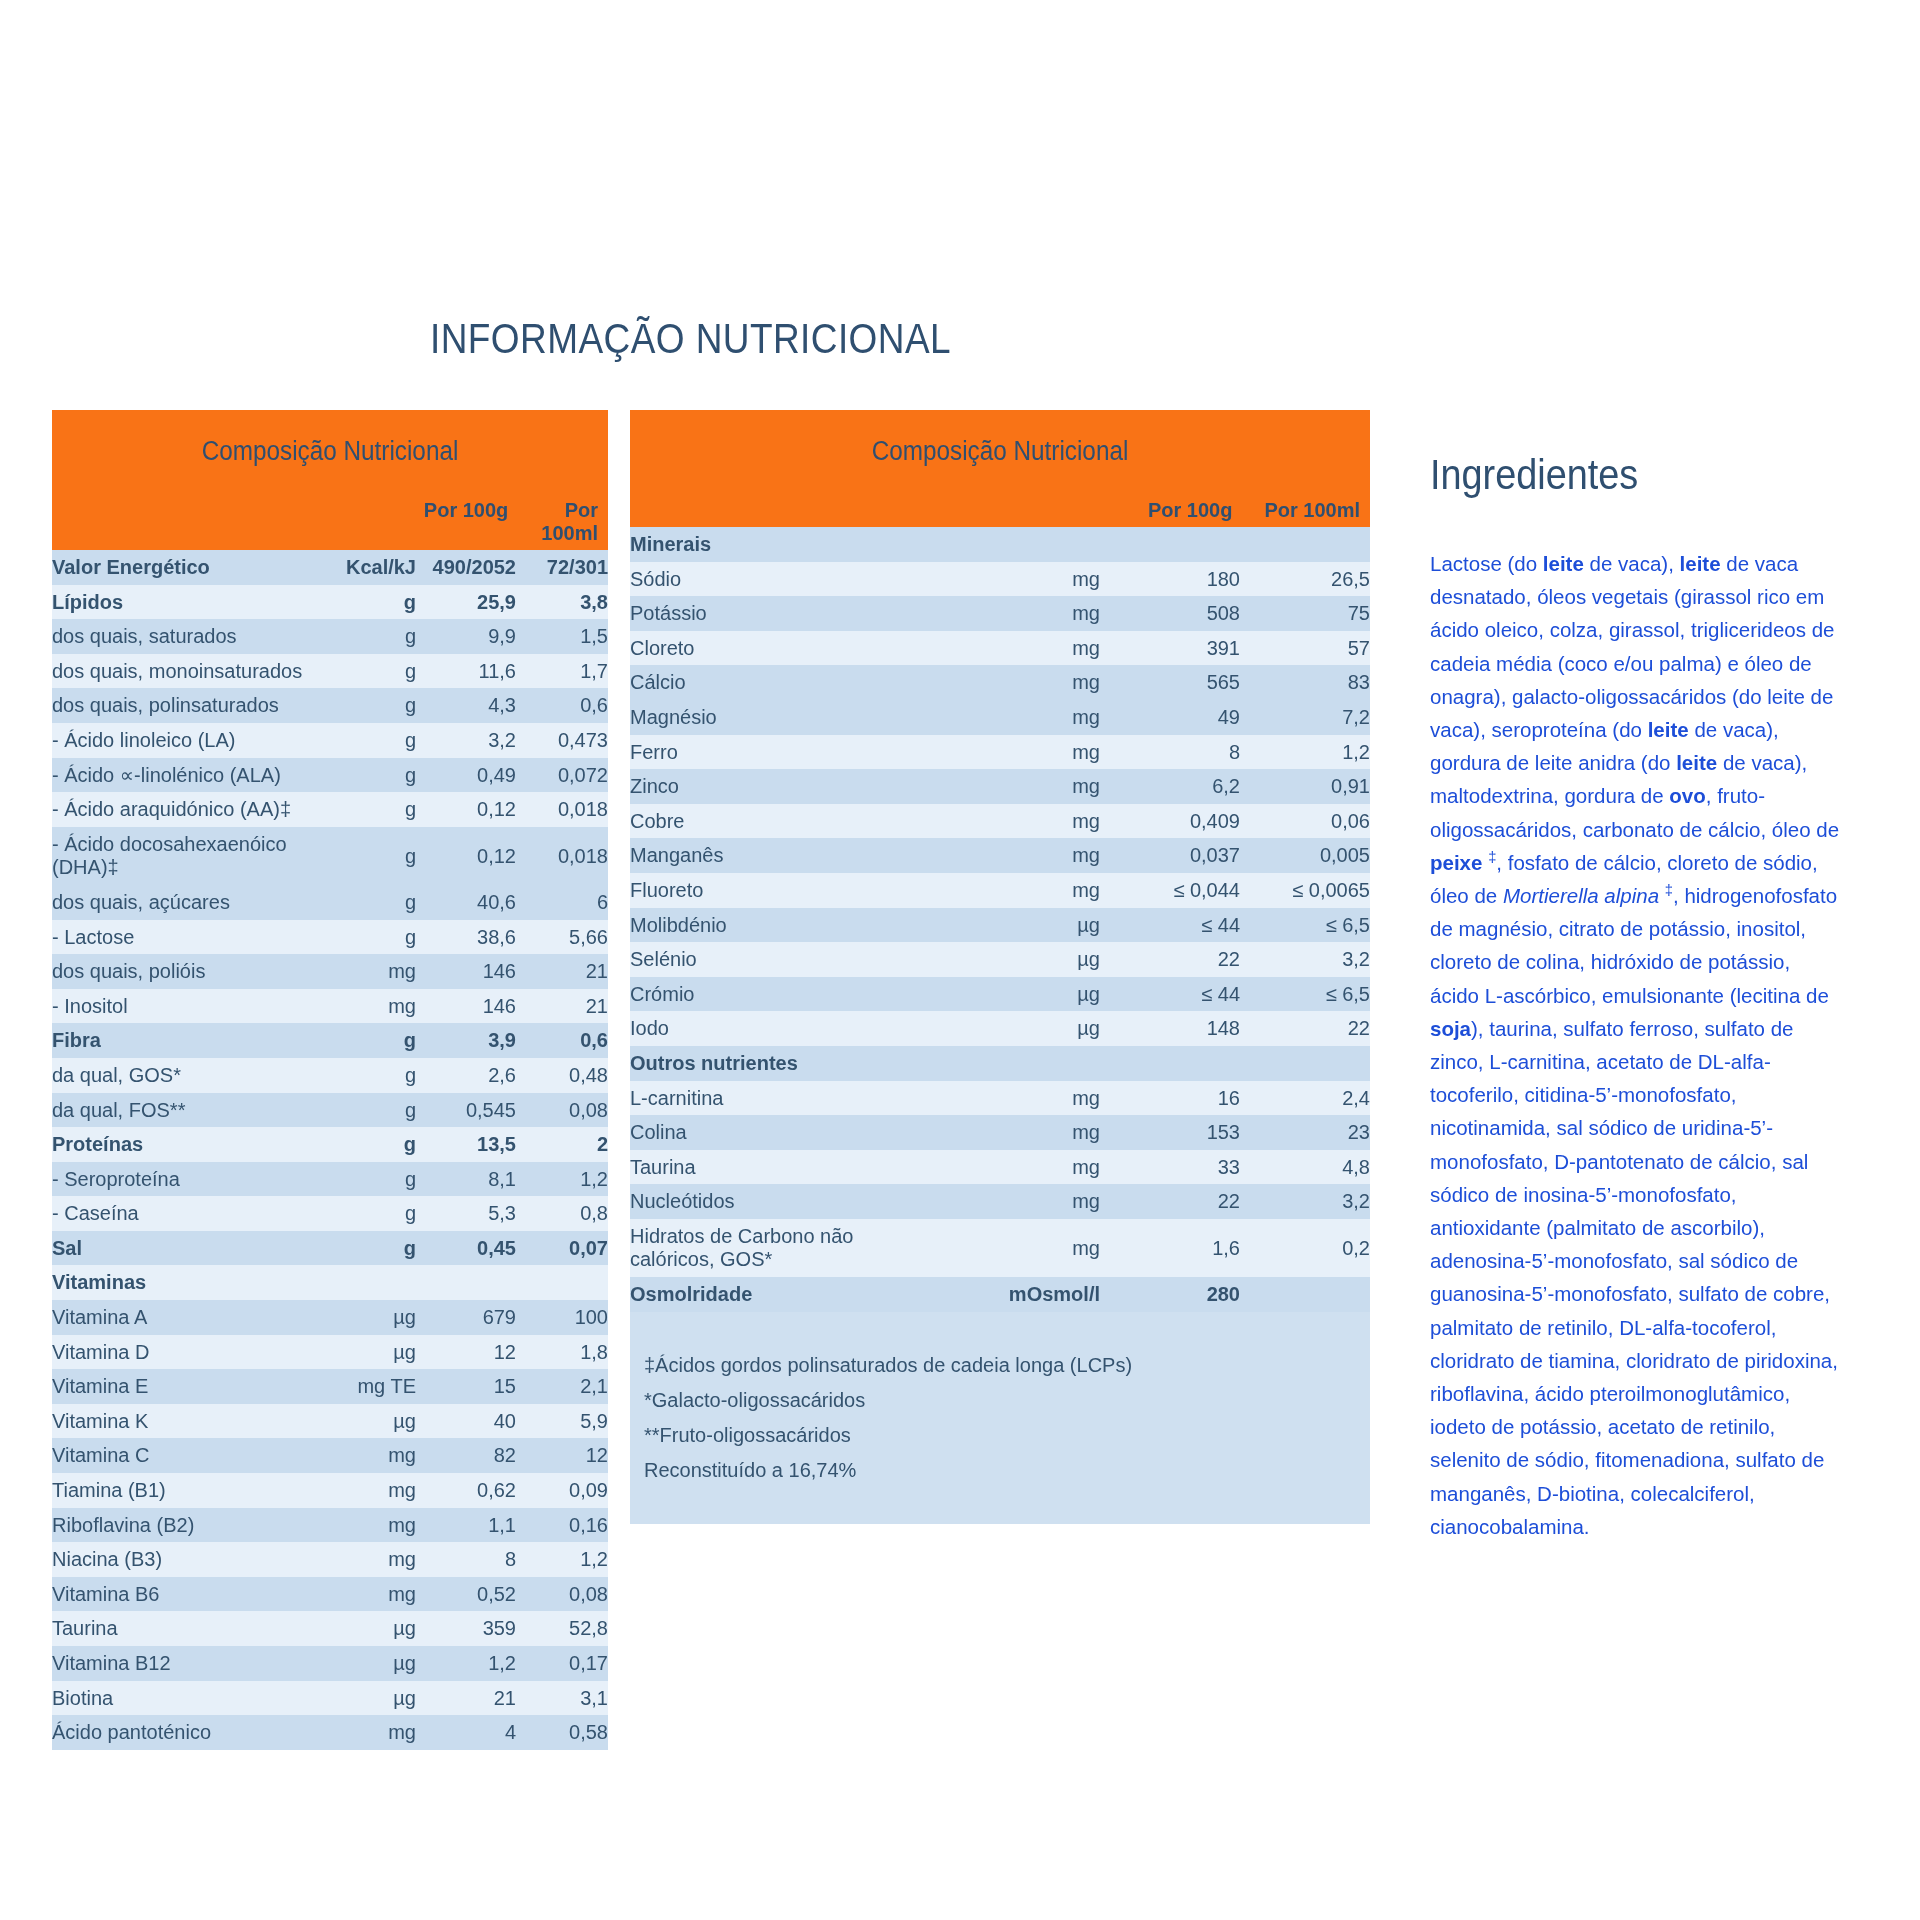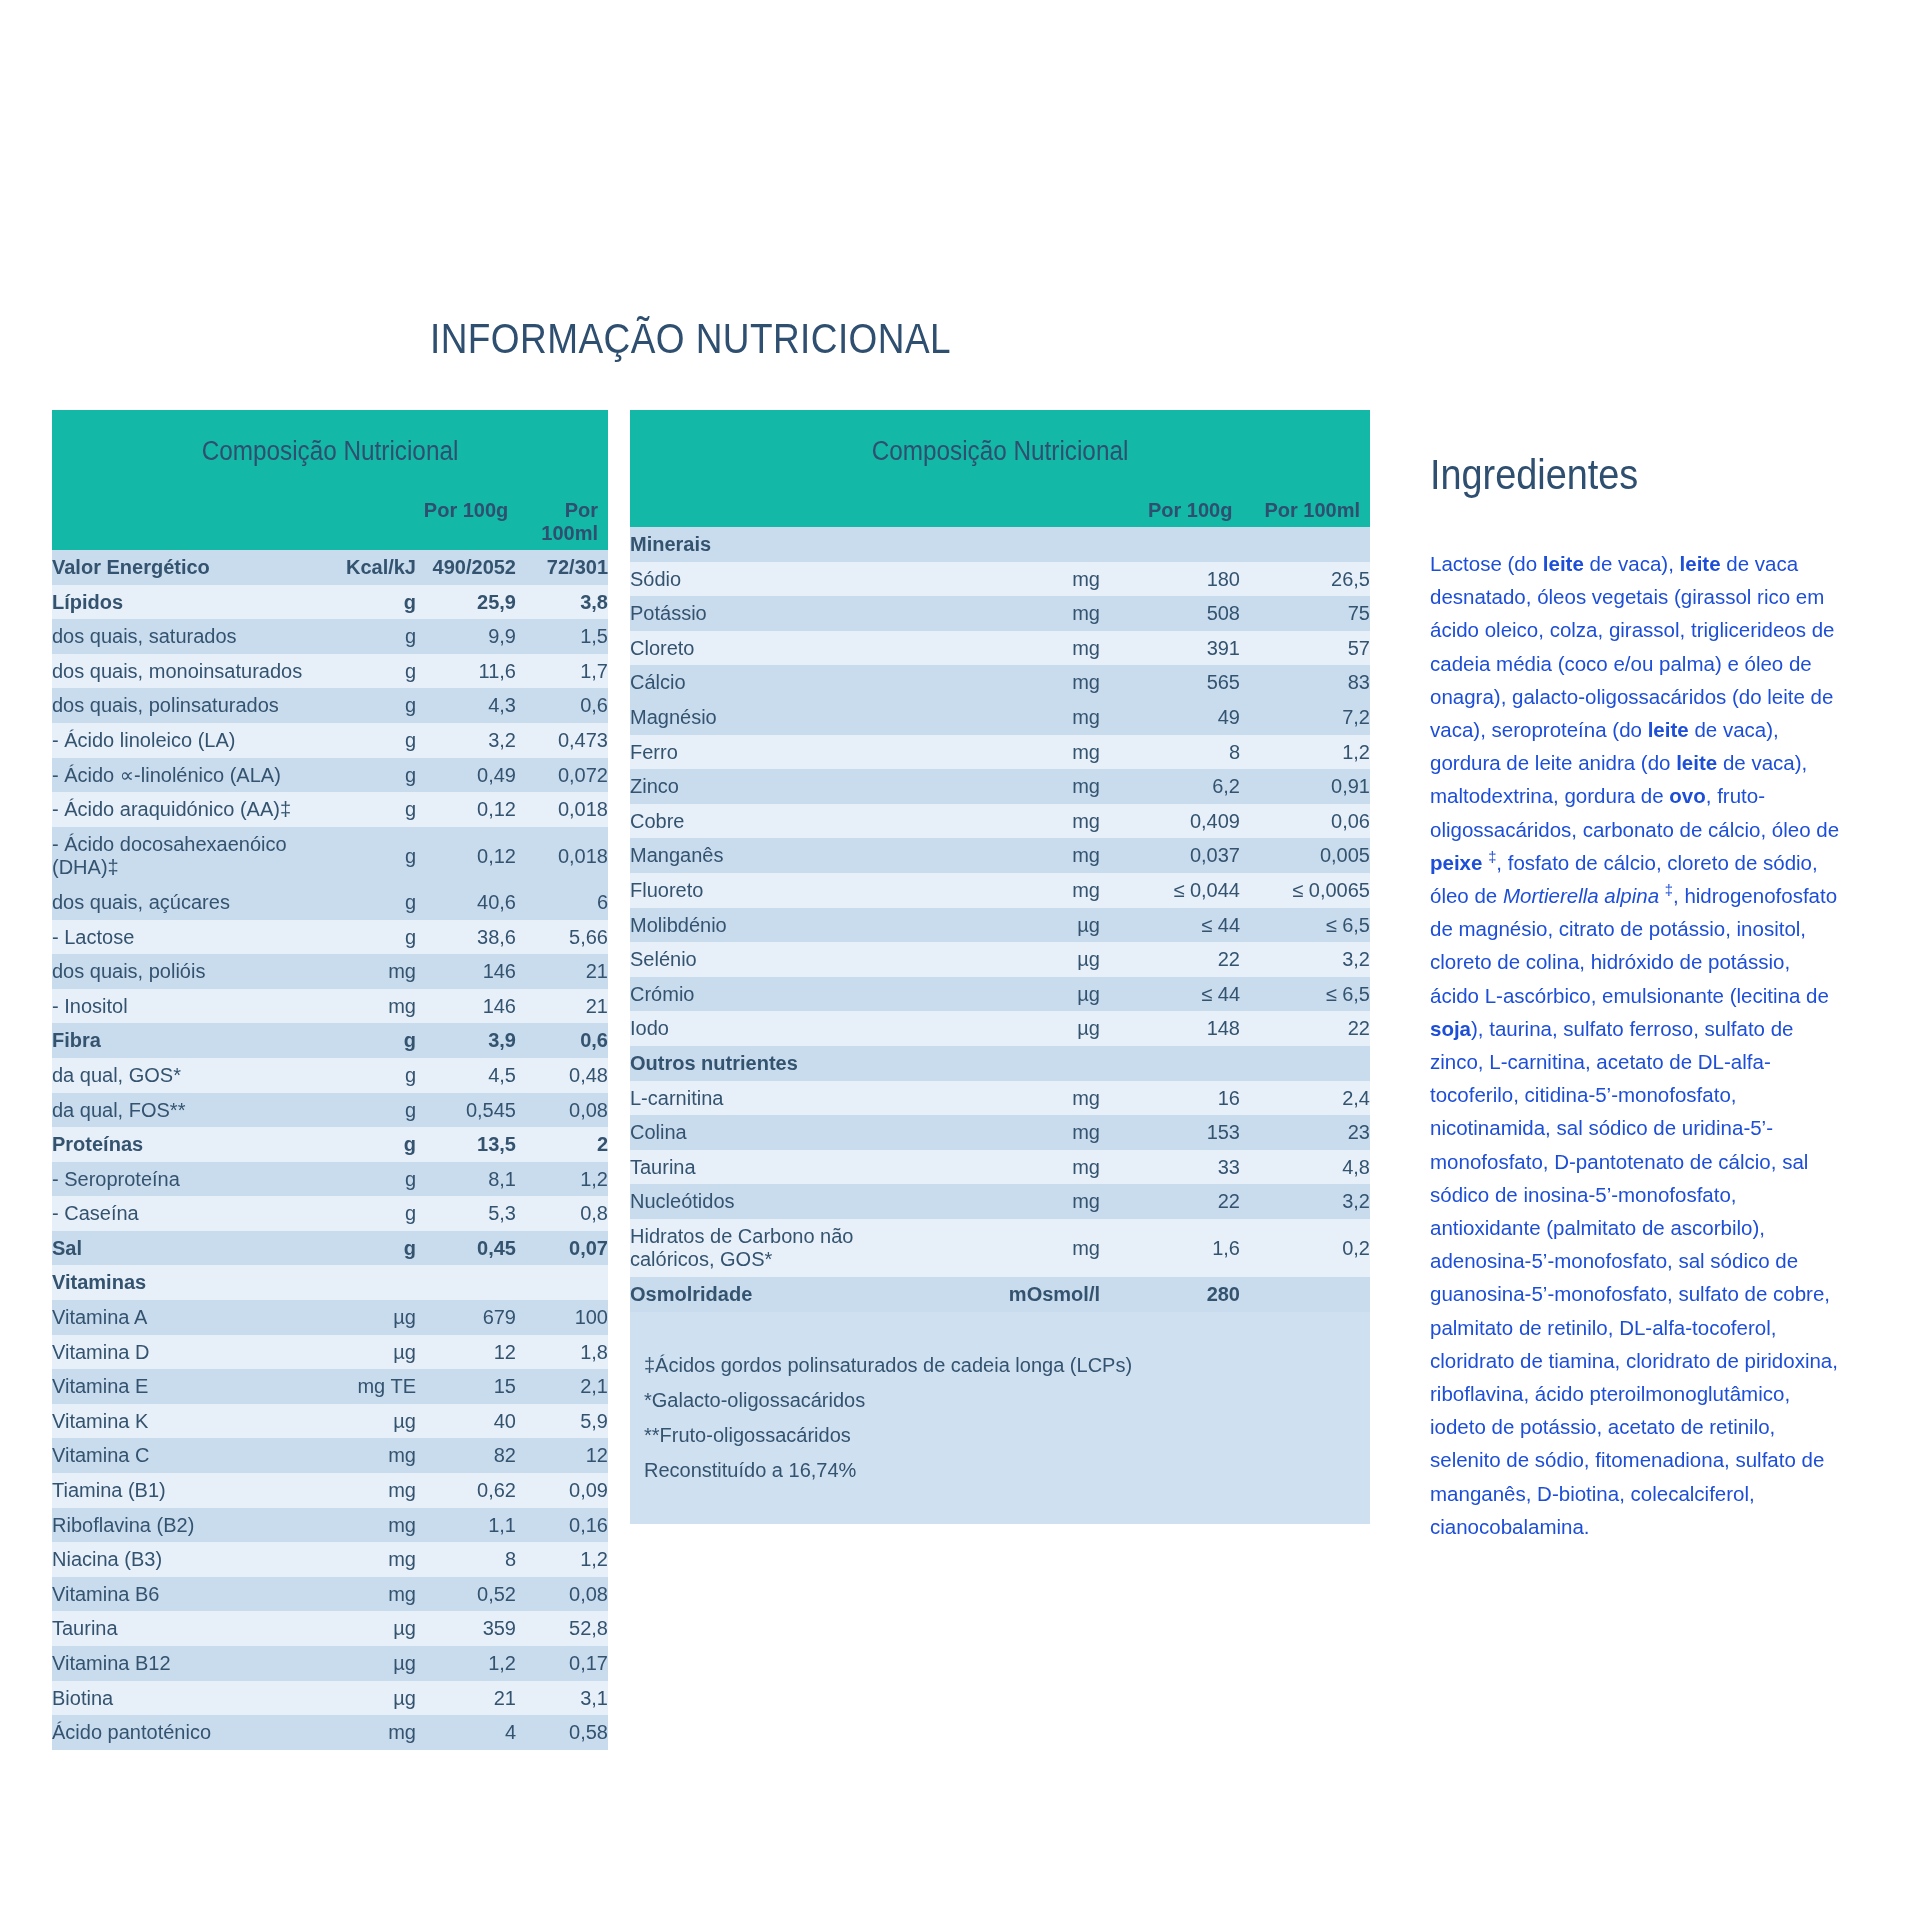--- a/index.html
+++ b/index.html
@@ -20,21 +20,21 @@
     color:#2f4f70;
     font-weight:400;
     transform:scaleX(0.86);
     transform-origin:left center;
     white-space:nowrap;
   }
 
   
   .panel{
     position:absolute;
-    background:#14b8a6;
+    background:#f97316;
     box-sizing:border-box;
   }
   #panel-left{ left:52px;  top:410px; width:556px; }
   #panel-right{left:630px; top:410px; width:740px; }
 
   .panel-head{
     text-align:center;
     font-size:27px;
     color:#2f4f70;
     padding-top:26px;
@@ -222,21 +222,21 @@
           </tr>
           <tr class="odd bold">
             <td class="name">Fibra</td>
             <td class="unit">g</td>
             <td class="v1">3,9</td>
             <td class="v2">0,6</td>
           </tr>
           <tr class="even">
             <td class="name">da qual, GOS*</td>
             <td class="unit">g</td>
-            <td class="v1">4,5</td>
+            <td class="v1">2,6</td>
             <td class="v2">0,48</td>
           </tr>
           <tr class="odd">
             <td class="name">da qual, FOS**</td>
             <td class="unit">g</td>
             <td class="v1">0,545</td>
             <td class="v2">0,08</td>
           </tr>
           <tr class="even bold">
             <td class="name">Proteínas</td>

